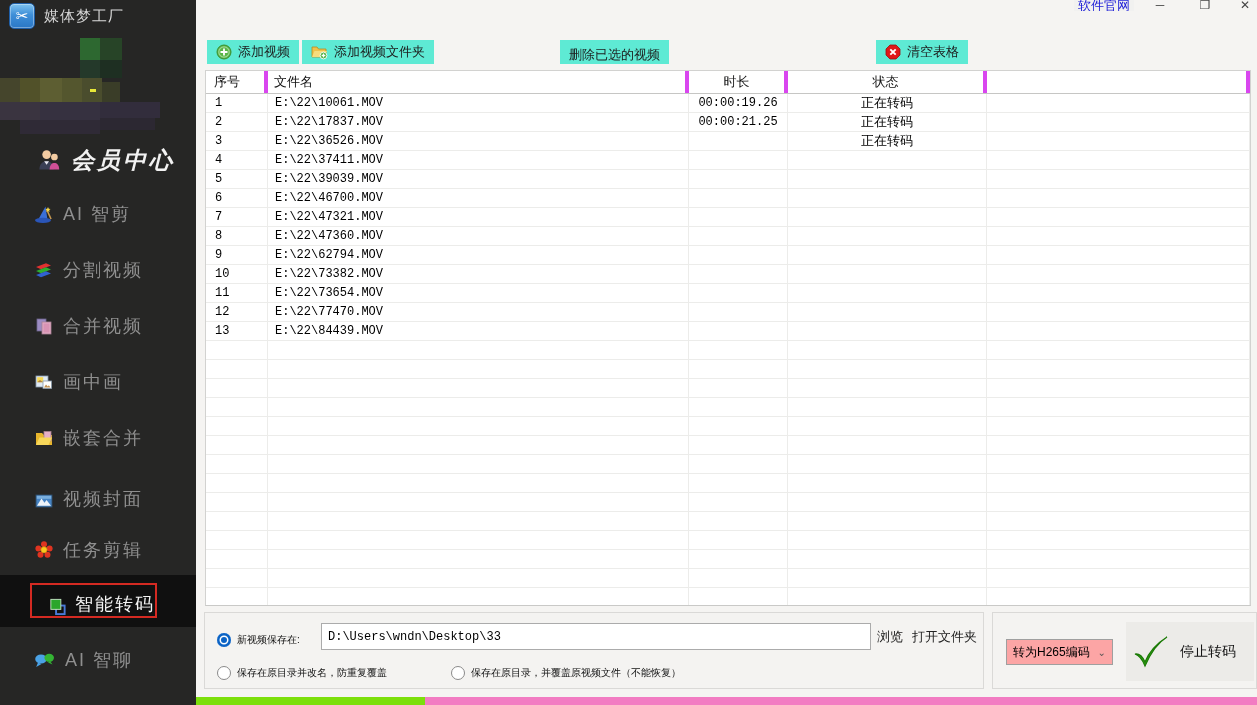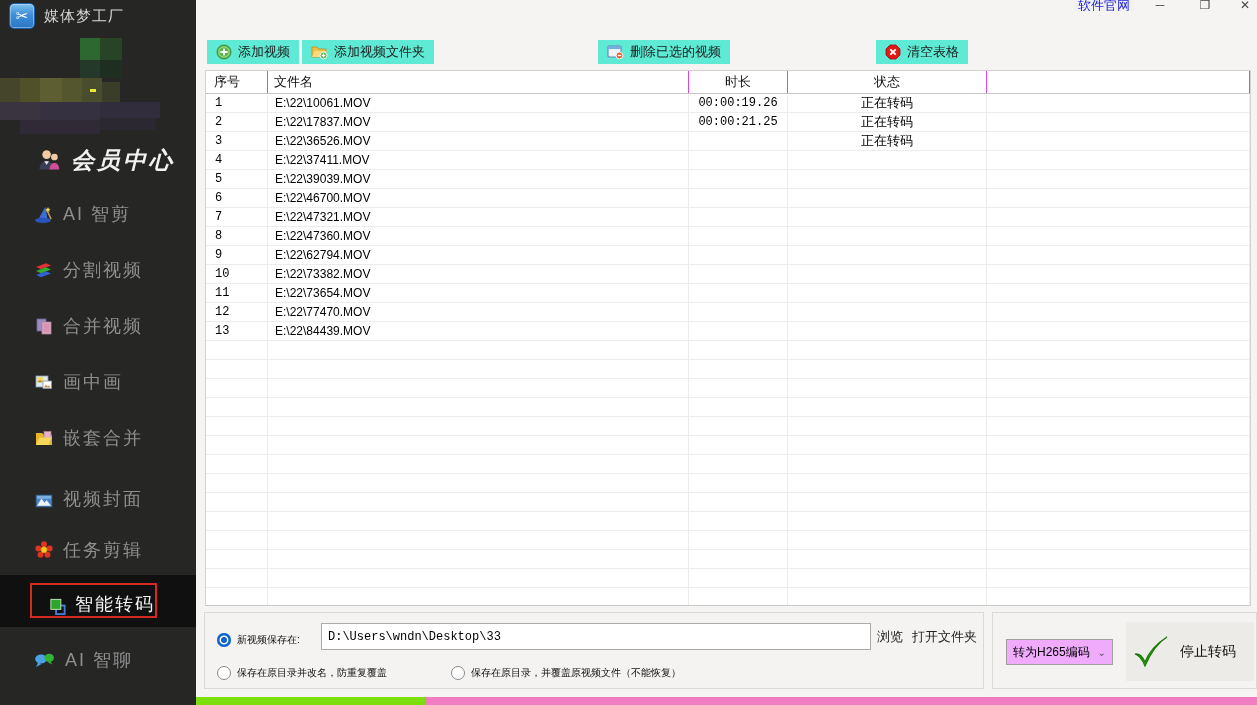--- a/index.html
+++ b/index.html
@@ -35,44 +35,44 @@
 
   
   .tool-btn { position:absolute; top:40px; height:24px; display:flex; align-items:center; gap:6px;
     background:#5eead4; padding:0 9px; font-size:13px; color:#1c1c1c; cursor:default; }
 
   
   .vtable { position:absolute; left:205px; top:70px; width:1046px; height:536px; background:#fff;
     border:1px solid #d2d2d0; border-bottom:1px solid #c9c9c7; overflow:hidden; }
   .thead, .trow { display:grid; grid-template-columns:62px 421px 99px 199px 1fr; }
   .thead { height:23px; border-bottom:1px solid #c6c6c4; font-size:13px; color:#111; }
-  .thead .tcell { border-right:1px solid #d946ef; display:flex; align-items:center; }
+  .thead .tcell { border-right:4px solid #d946ef; display:flex; align-items:center; }
   .trow { height:19px; border-bottom:1px solid #ececea; font-size:12px; color:#000; }
   .trow .tcell { border-right:1px solid #ececea; display:flex; align-items:center; overflow:hidden; white-space:nowrap; }
   .tcell.no { padding-left:9px; font-family:"Liberation Mono",monospace; }
-  .tcell.file { padding-left:7px; font-family:Liberation Sans, sans-serif; }
+  .tcell.file { padding-left:7px; font-family:Liberation Mono, monospace; }
   .tcell.dur { justify-content:center; font-family:"Liberation Mono",monospace; }
   .tcell.status { justify-content:center; font-size:13px; }
   .thead .tcell.no { padding-left:8px; }
   .thead .tcell.file { padding-left:6px; }
   .thead .tcell.dur, .thead .tcell.status { justify-content:center; }
 
   
   .panel-left { position:absolute; left:204px; top:612px; width:780px; height:77px;
     background:#f4f3f1; border:1px solid #dad9d7; }
   .panel-right { position:absolute; left:992px; top:612px; width:265px; height:77px;
     background:#f4f3f1; border:1px solid #dad9d7; }
   .radio-row { position:absolute; display:flex; align-items:center; gap:6px; font-size:10px; color:#111; }
   .radio { width:14px; height:14px; border-radius:50%; background:#fff; border:1px solid #8a8a8a; }
   .radio.on { border:none; background:#0b63c5; box-shadow:inset 0 0 0 2.5px #0b63c5, inset 0 0 0 4px #fff; }
   .path-input { position:absolute; left:116px; top:10px; width:550px; height:27px; background:#fff;
     border:1px solid #ababab; font-family:"Liberation Mono",monospace; font-size:12px; padding:0 6px; color:#000; }
   .txt-btn { position:absolute; top:15px; font-size:13px; color:#222; cursor:default; }
 
-  .enc-select { position:absolute; left:13px; top:26px; width:107px; height:26px; background:#f0abfc;
+  .enc-select { position:absolute; left:13px; top:26px; width:107px; height:26px; background:#fca5a5;
     border:1px solid #9f9f9f; font-size:12px; color:#000; display:flex; align-items:center;
     padding:0 6px; justify-content:space-between; }
   .enc-select .chev { color:#555; font-size:10px; }
   .stop-btn { position:absolute; left:133px; top:9px; width:128px; height:59px; background:#ecebe8;
     display:flex; align-items:center; gap:10px; padding-left:6px; font-size:14px; color:#111; cursor:default; }
 
   .progress { position:absolute; left:196px; top:697px; width:1061px; height:8px; background:#f27cc2; }
   .progress .done { height:8px; background:#7cdf0b; }
 </style>
 </head>
@@ -222,21 +222,21 @@
 <div class="tool-btn" style="left:302px;">
   <svg width="17" height="16" viewBox="0 0 17 16">
     <path d="M1 3 h5 l1.5 2 H15 v8 H1 Z" fill="#f1c24a" stroke="#b78a1e" stroke-width="0.8"></path>
     <path d="M1 13 L3.5 7 H16 L13.5 13 Z" fill="#f8dc7c"></path>
     <circle cx="12.5" cy="11.5" r="3.4" fill="#49ad39" stroke="#ffffff" stroke-width="0.9"></circle>
     <path d="M12.5 9.6 v3.8 M10.6 11.5 h3.8" stroke="#ffffff" stroke-width="1.3"></path>
   </svg>
   <span>添加视频文件夹</span>
 </div>
 
-<div class="tool-btn" style="left:598px;">
+<div class="tool-btn" style="left:560px;flex-direction:column;">
   <svg width="17" height="16" viewBox="0 0 17 16">
     <rect x="1" y="2" width="13" height="11" rx="1" fill="#eef4fb" stroke="#5b87b5" stroke-width="1.1"></rect>
     <rect x="1" y="2" width="13" height="3" fill="#7aabdd"></rect>
     <circle cx="12.5" cy="11.5" r="3.4" fill="#e05a28" stroke="#ffffff" stroke-width="0.9"></circle>
     <path d="M10.7 11.5 h3.6" stroke="#ffffff" stroke-width="1.4"></path>
   </svg>
   <span>删除已选的视频</span>
 </div>
 
 <div class="tool-btn" style="left:876px;">

